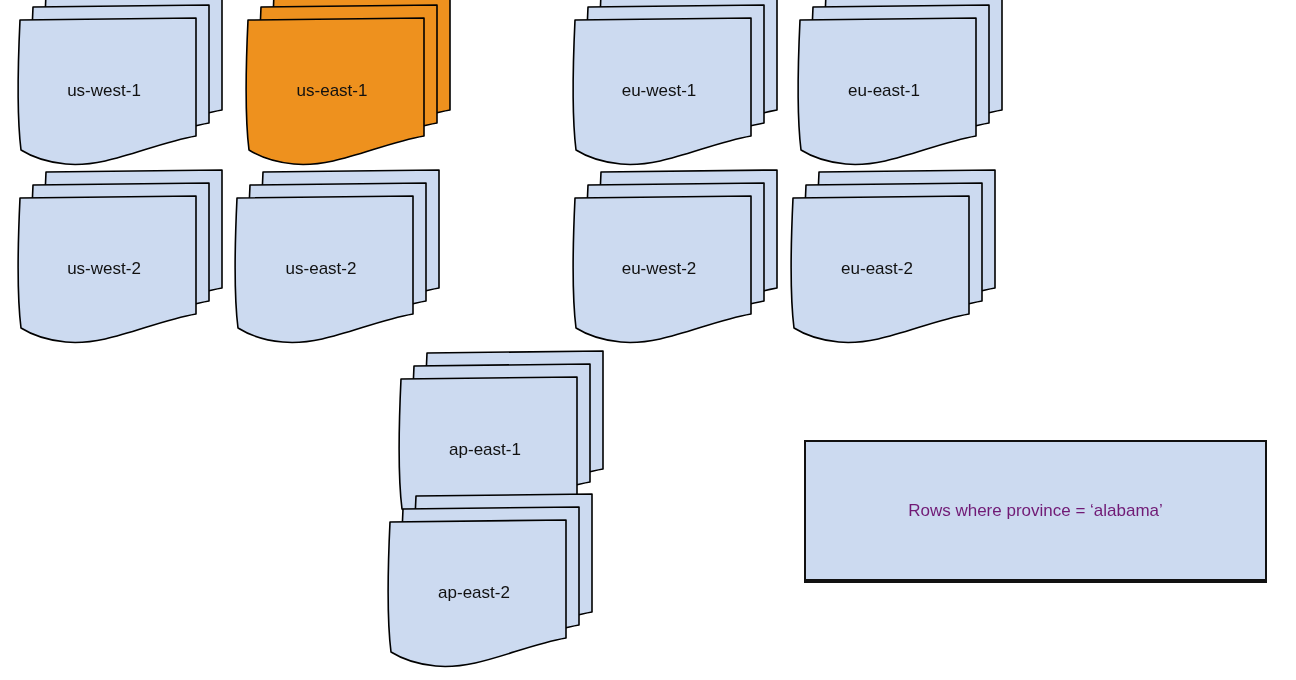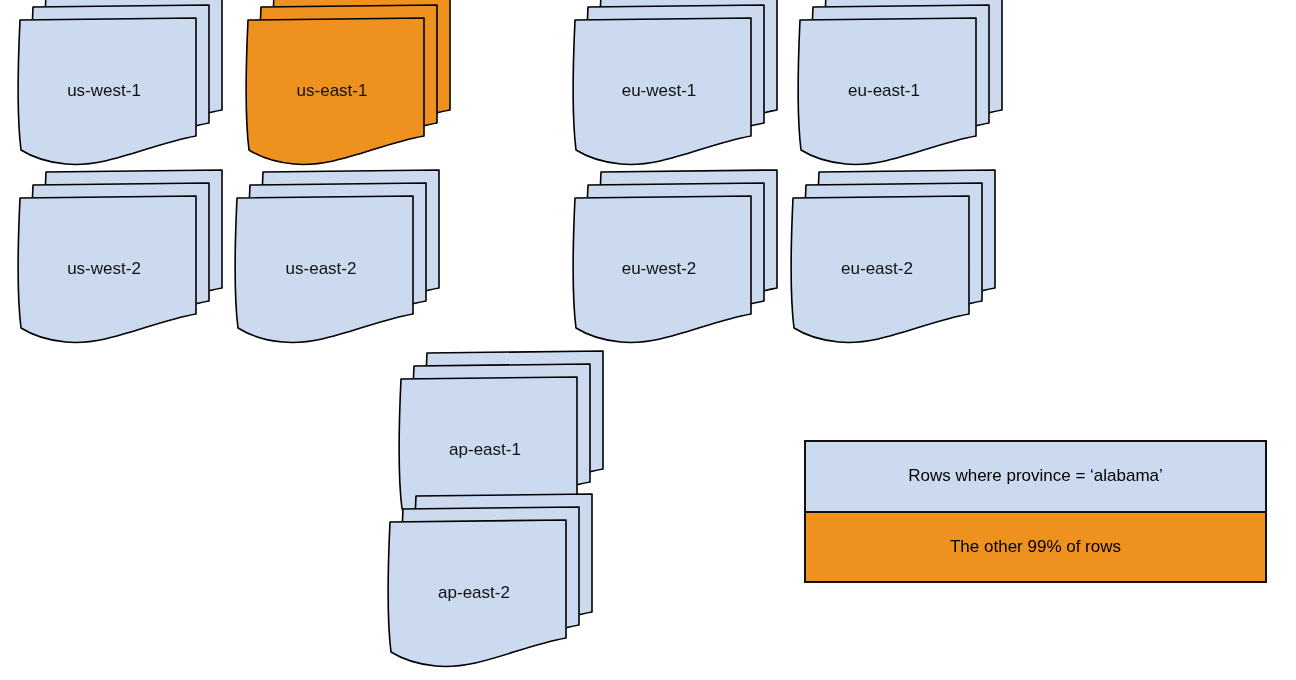--- a/index.html
+++ b/index.html
@@ -41,21 +41,21 @@
     display: flex;
     flex-direction: column;
   }
   .legend-row {
     box-sizing: border-box;
     flex: 1 1 0;
     display: flex;
     align-items: center;
     justify-content: center;
     font-size: 17px;
-    color: #000000;
+    color: #701a75;
     font-family: "Liberation Sans", sans-serif;
   }
   .legend-row.blue {
     background: #ccdaf0;
     border-bottom: 2px solid #111111;
   }
   .legend-row.orange {
     background: #ee911e;
   }
 </style>
@@ -124,16 +124,13 @@
         <path d="M 390 522 L 566 520 L 566 638 C 520.24 646 478 670 435.76 666 C 414.64 664 400.56 658 391 652 C 387 620 388 564 390 522 Z" fill="#ccdaf0" class="doc-shape"></path>
         <text class="stack-label" x="474" y="594">ap-east-2</text>
       </g>
     </g>
 </svg>
 
 <div class="legend-box" id="legend-box" style="left: 804px; top: 440px; width: 463px; height: 143px;">
   <div class="legend-row blue">
     <span>Rows where province = ‘alabama’</span>
   </div>
-  <div class="legend-row orange">
-    <span>The other 99% of rows</span>
-  </div>
 </div>
 
 </body></html>

